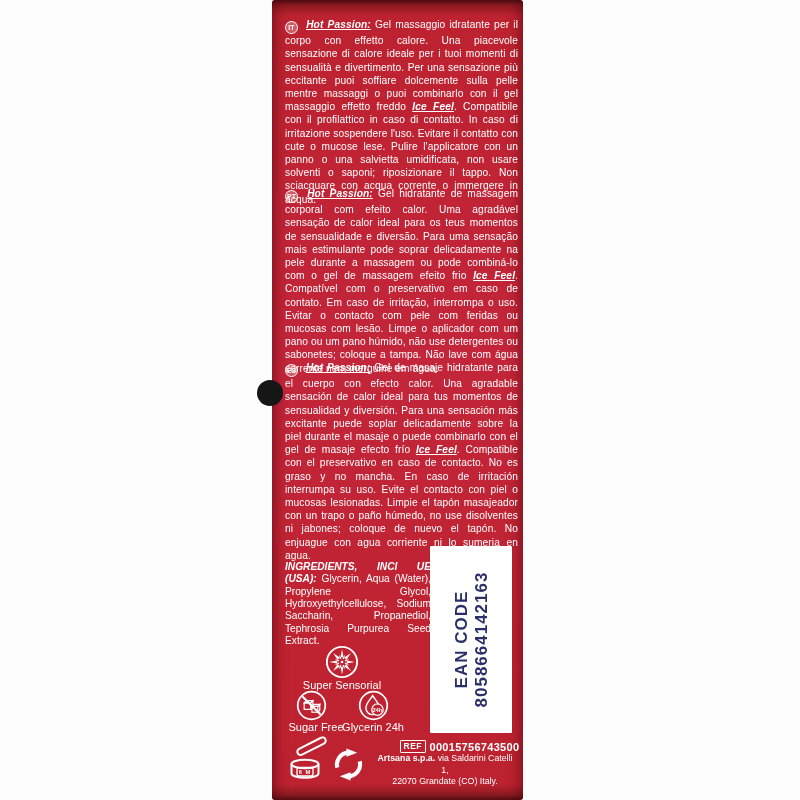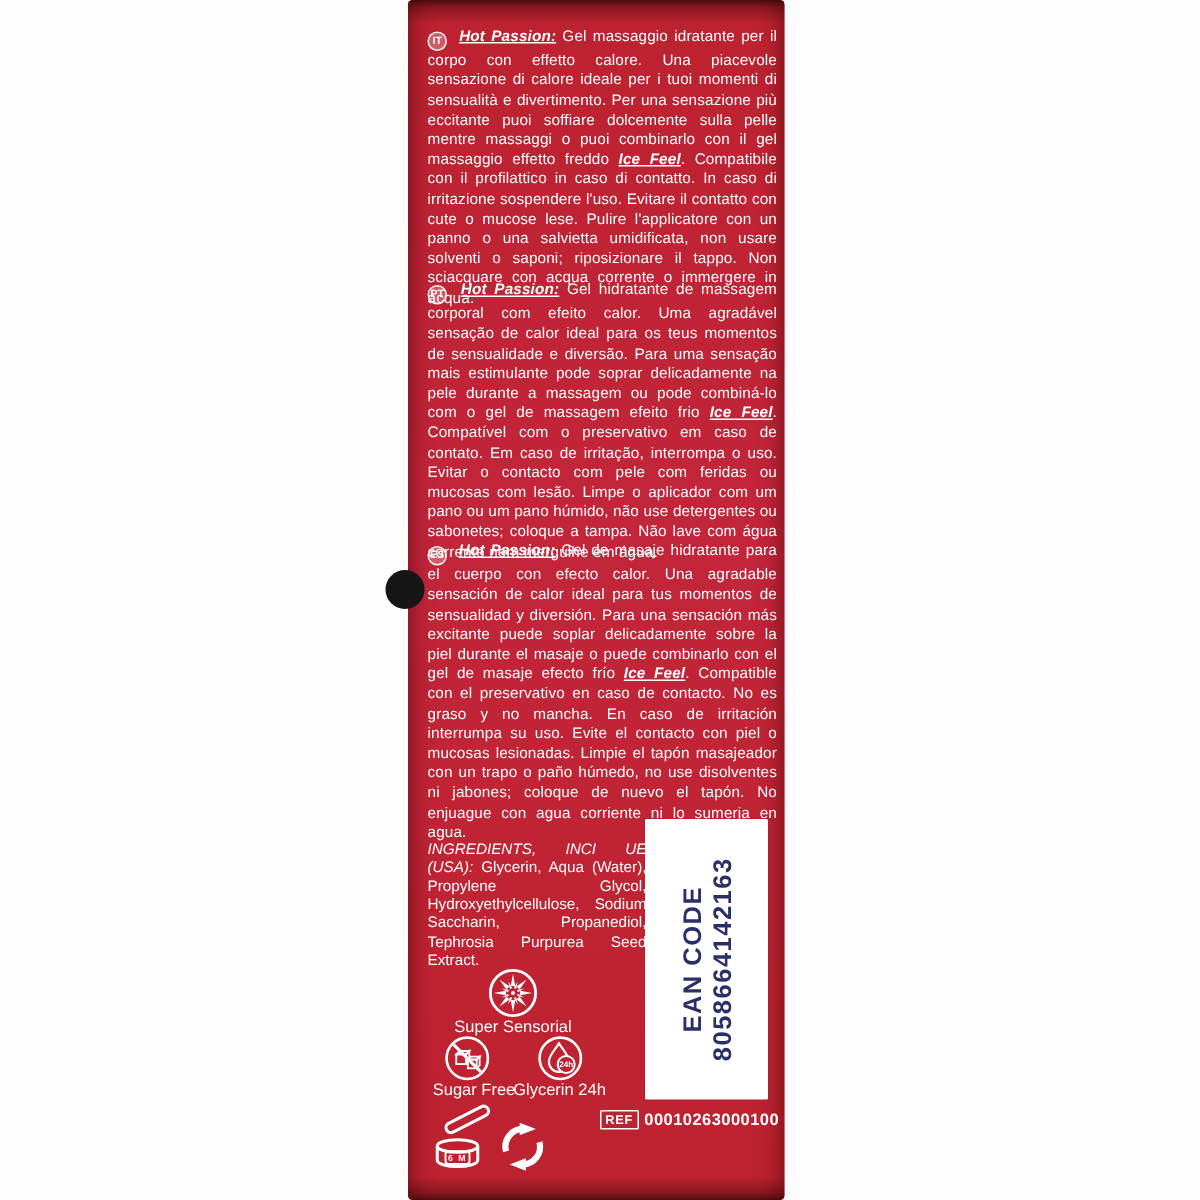--- a/index.html
+++ b/index.html
@@ -38,21 +38,21 @@
     border:1px solid rgba(255,255,255,.92);
     background:rgba(255,255,255,.26);
     font-size:7px; font-weight:bold; font-style:normal;
     vertical-align:-2px; margin-right:4px; line-height:1;
   }
   
   .ingredients {
     position:absolute; left:13px; top:551px; width:146px;
     text-align:justify; font-size:10.2px; line-height:12.3px; color:#fff;
   }
-  .ing-label { font-weight:normal; font-style:italic; }
+  .ing-label { font-weight:bold; font-style:italic; }
   
   .ean-box {
     position:absolute; left:158px; top:546px; width:82px; height:187px;
     background:#ffffff; border-radius:1px;
     display:flex; align-items:center; justify-content:center;
     box-shadow:0 0 0 1px rgba(0,0,0,.04);
   }
   .ean-rot {
     transform:rotate(-90deg);
     display:flex; flex-direction:column; align-items:center; gap:3px;
@@ -209,21 +209,25 @@
       <svg width="33" height="33" viewBox="0 0 32 32">
         <path d="M5.2 19 A11.5 11.5 0 0 1 16 4.5" fill="none" stroke="#fff" stroke-width="4"></path>
         <polygon points="14,0.5 24.5,4.5 14,8.5" fill="#fff"></polygon>
         <path d="M26.8 13 A11.5 11.5 0 0 1 16 27.5" fill="none" stroke="#fff" stroke-width="4"></path>
         <polygon points="18,23.5 7.5,27.5 18,31.5" fill="#fff"></polygon>
       </svg>
     </div>
 
     <div class="ref-row">
       <span class="ref-badge">REF</span>
-      <span class="ref-number">00010263000100</span>
-    </div>
-
+      <span class="ref-number">00015756743500</span>
+    </div>
+
+    <div class="manufacturer">
+      <span class="mfg-bold">Artsana s.p.a.</span><span> via Saldarini Catelli 1,</span><br>
+      <span>22070 Grandate (CO) Italy.</span>
+    </div>
 
   </div>
 
   <div class="notch"></div>
 
 </div>
 
 </body></html>

